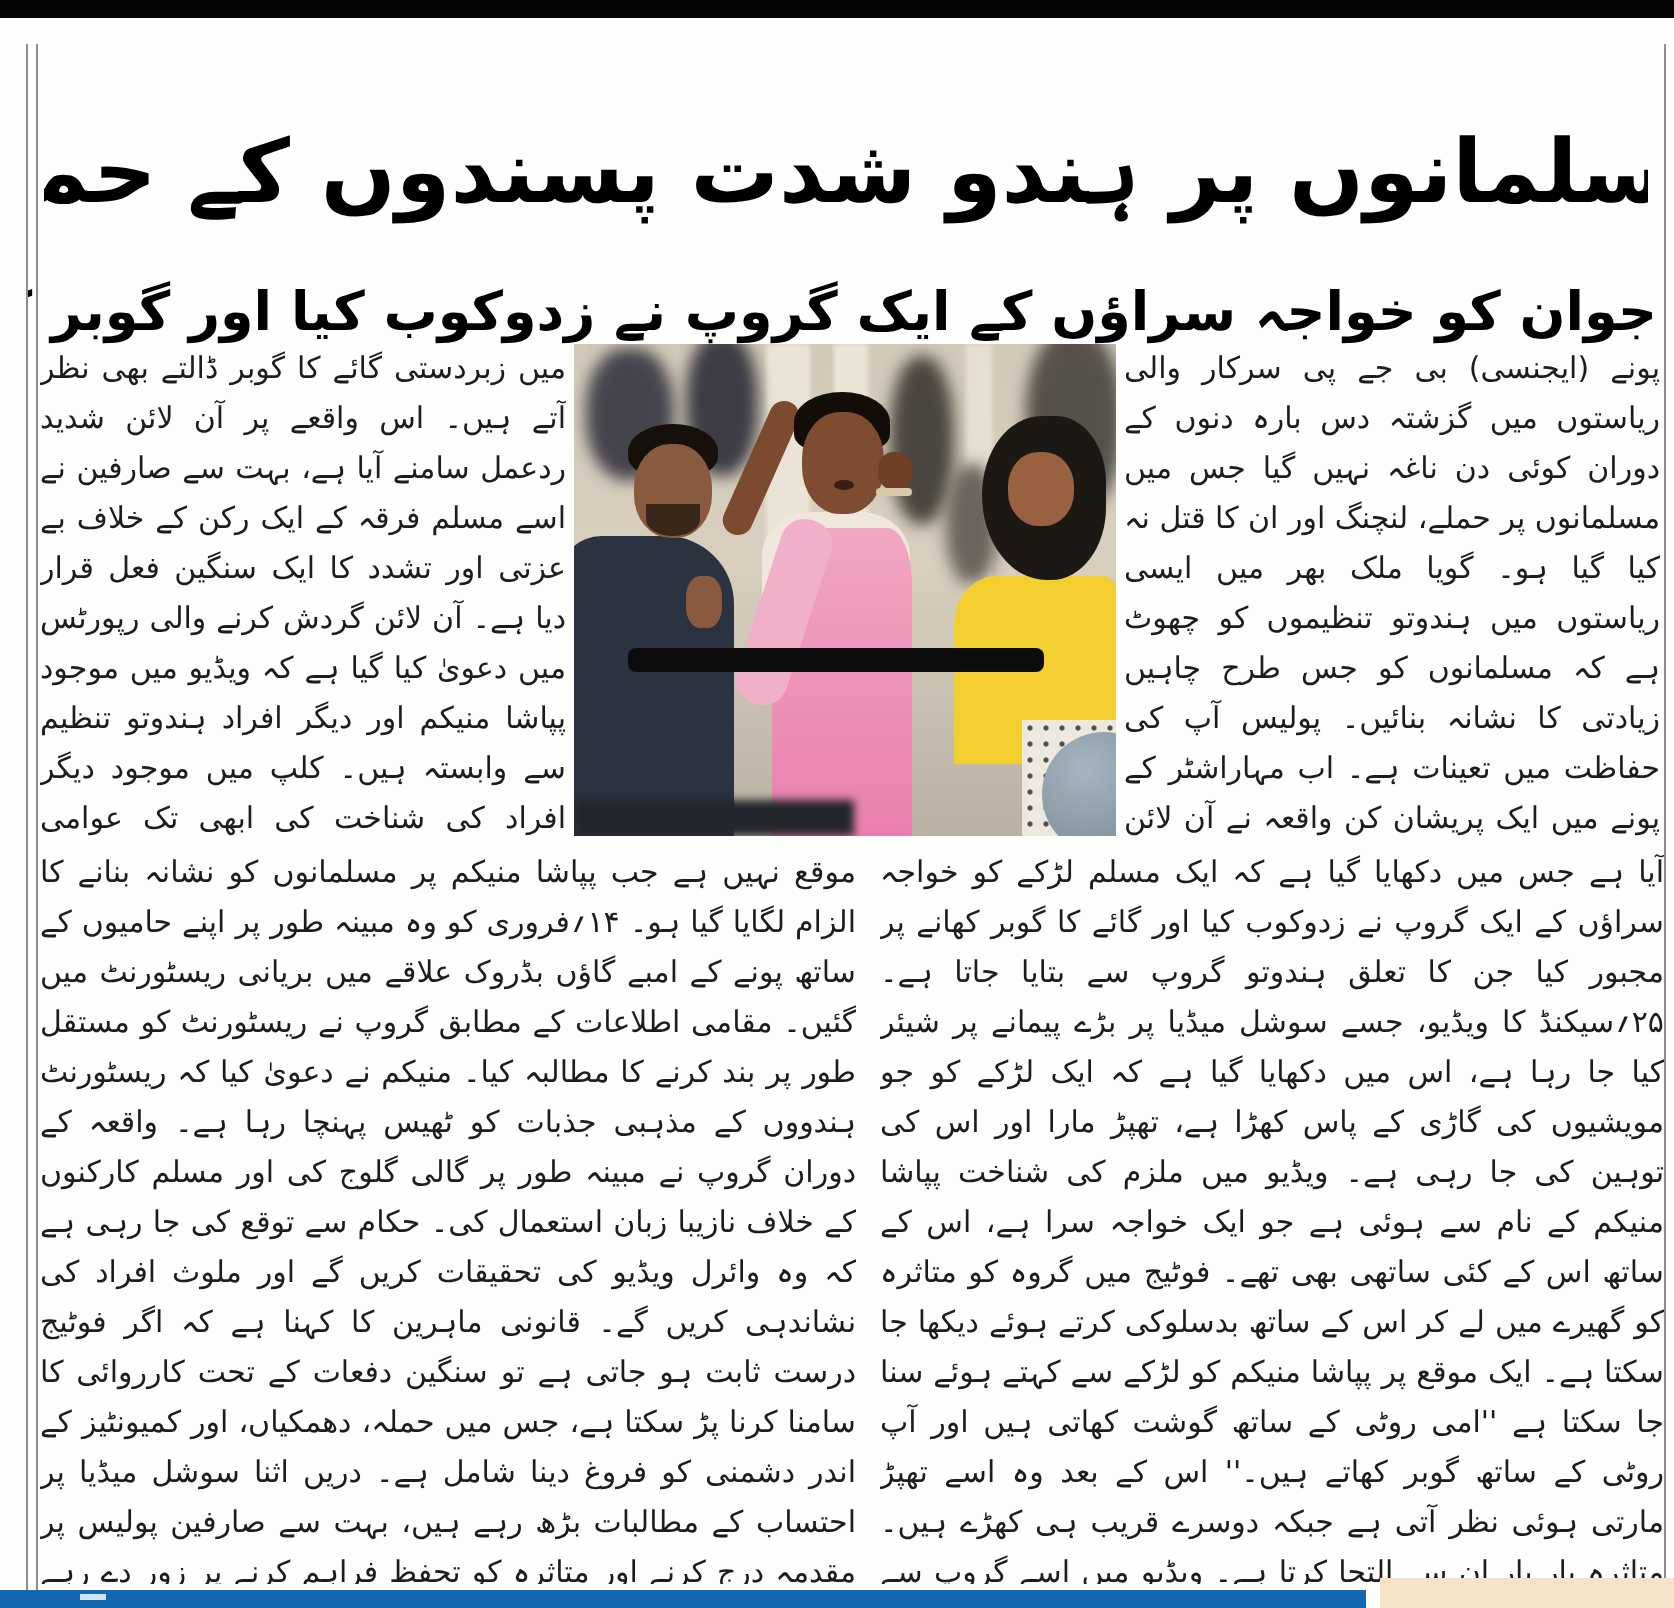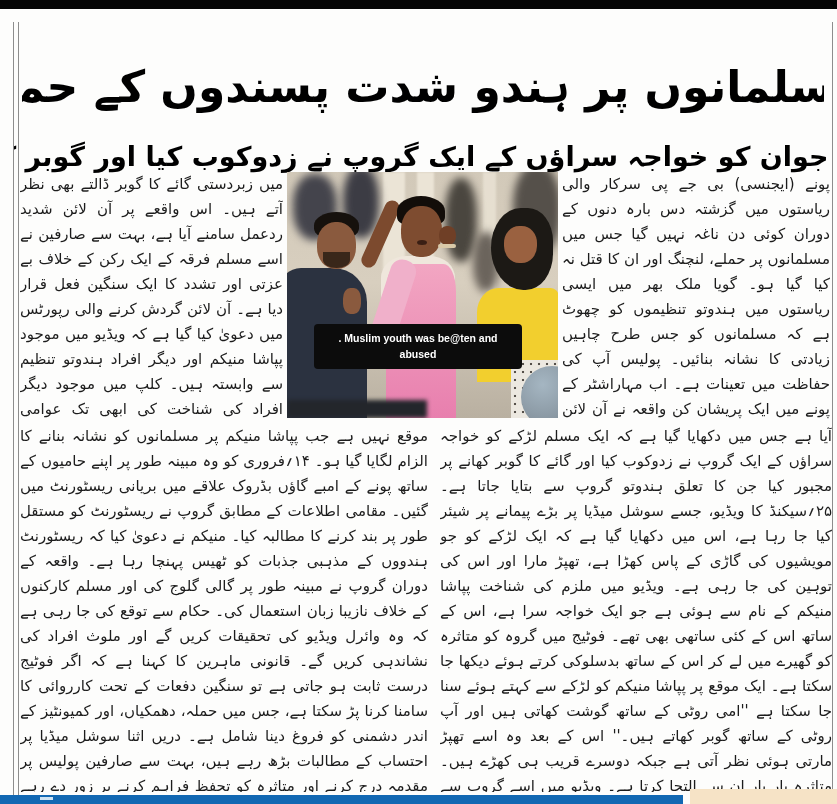--- a/index.html
+++ b/index.html
@@ -130,21 +130,20 @@
     <div class="cp-bangle"></div>
 
     <div class="rm-body"></div>
     <div class="rm-hair"></div>
     <div class="rm-face"></div>
     <div class="rm-cloth"></div>
     <div class="pot"></div>
     <div class="floor"></div>
 
     <div class="caption">
-      <div>. Muslim youth was be@ten and abused</div>
     </div>
   </div>
 
   <div class="bodycol col-right-bottom" dir="rtl">آیا ہے جس میں دکھایا گیا ہے کہ ایک مسلم لڑکے کو خواجہ سراؤں کے ایک گروپ نے زدوکوب کیا اور گائے کا گوبر کھانے پر مجبور کیا جن کا تعلق ہندوتو گروپ سے بتایا جاتا ہے۔ ۲۵؍سیکنڈ کا ویڈیو، جسے سوشل میڈیا پر بڑے پیمانے پر شیئر کیا جا رہا ہے، اس میں دکھایا گیا ہے کہ ایک لڑکے کو جو مویشیوں کی گاڑی کے پاس کھڑا ہے، تھپڑ مارا اور اس کی توہین کی جا رہی ہے۔ ویڈیو میں ملزم کی شناخت پپاشا منیکم کے نام سے ہوئی ہے جو ایک خواجہ سرا ہے، اس کے ساتھ اس کے کئی ساتھی بھی تھے۔ فوٹیج میں گروہ کو متاثرہ کو گھیرے میں لے کر اس کے ساتھ بدسلوکی کرتے ہوئے دیکھا جا سکتا ہے۔ ایک موقع پر پپاشا منیکم کو لڑکے سے کہتے ہوئے سنا جا سکتا ہے ''امی روٹی کے ساتھ گوشت کھاتی ہیں اور آپ روٹی کے ساتھ گوبر کھاتے ہیں۔'' اس کے بعد وہ اسے تھپڑ مارتی ہوئی نظر آتی ہے جبکہ دوسرے قریب ہی کھڑے ہیں۔ متاثرہ بار بار ان سے التجا کرتا ہے۔ ویڈیو میں اسے گروپ سے اسے جانے دینے کی درخواست کرتے ہوئے سنا جا سکتا ہے لیکن حملہ جاری ہے۔ ملزمین نوجوان کے منہ</div>
 
   <div class="bodycol col-left-bottom" dir="rtl">موقع نہیں ہے جب پپاشا منیکم پر مسلمانوں کو نشانہ بنانے کا الزام لگایا گیا ہو۔ ۱۴؍فروری کو وہ مبینہ طور پر اپنے حامیوں کے ساتھ پونے کے امبے گاؤں بڈروک علاقے میں بریانی ریسٹورنٹ میں گئیں۔ مقامی اطلاعات کے مطابق گروپ نے ریسٹورنٹ کو مستقل طور پر بند کرنے کا مطالبہ کیا۔ منیکم نے دعویٰ کیا کہ ریسٹورنٹ ہندووں کے مذہبی جذبات کو ٹھیس پہنچا رہا ہے۔ واقعہ کے دوران گروپ نے مبینہ طور پر گالی گلوج کی اور مسلم کارکنوں کے خلاف نازیبا زبان استعمال کی۔ حکام سے توقع کی جا رہی ہے کہ وہ وائرل ویڈیو کی تحقیقات کریں گے اور ملوث افراد کی نشاندہی کریں گے۔ قانونی ماہرین کا کہنا ہے کہ اگر فوٹیج درست ثابت ہو جاتی ہے تو سنگین دفعات کے تحت کارروائی کا سامنا کرنا پڑ سکتا ہے، جس میں حملہ، دھمکیاں، اور کمیونٹیز کے اندر دشمنی کو فروغ دینا شامل ہے۔ دریں اثنا سوشل میڈیا پر احتساب کے مطالبات بڑھ رہے ہیں، بہت سے صارفین پولیس پر مقدمہ درج کرنے اور متاثرہ کو تحفظ فراہم کرنے پر زور دے رہے ہیں۔</div>
 
   <div class="bar-blue"></div>
   <div class="bar-blue-dash"></div>
   <div class="bar-peach"></div>

